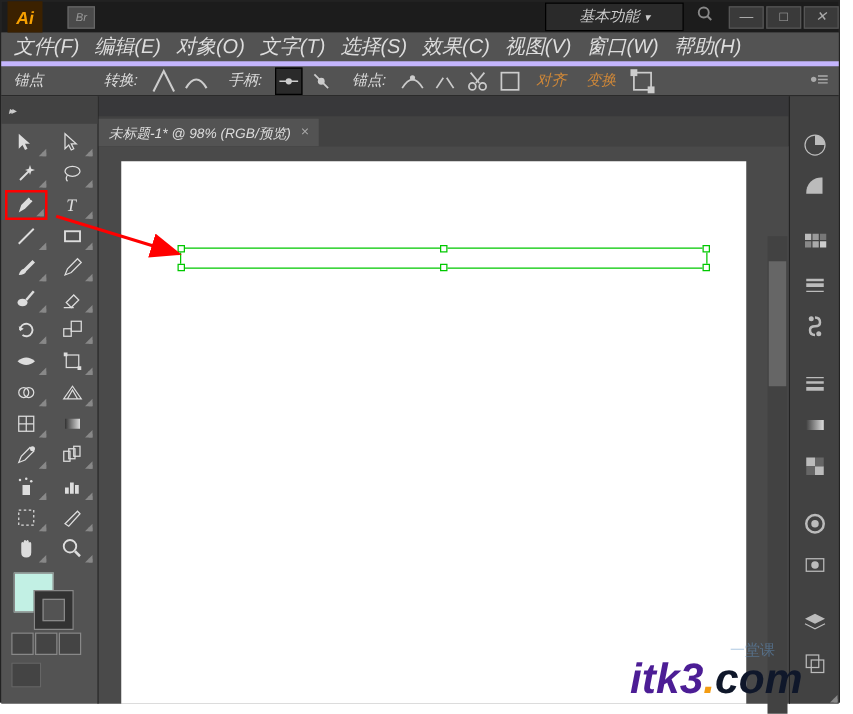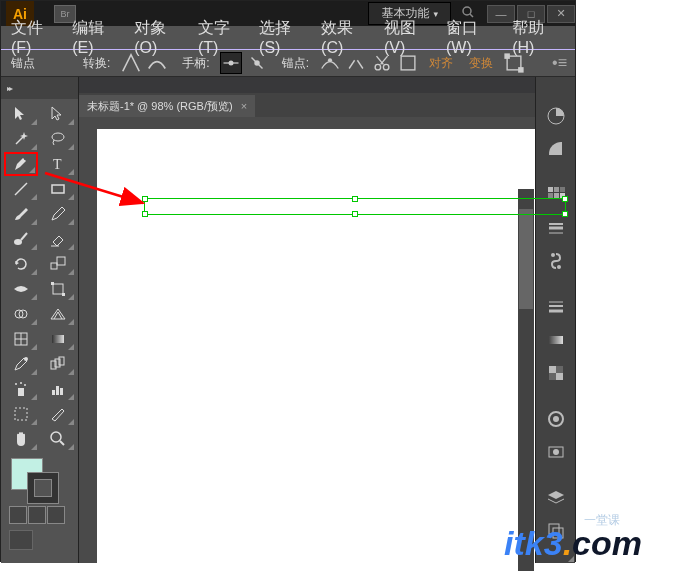--- a/index.html
+++ b/index.html
@@ -1,32 +1,32 @@
 <!DOCTYPE html>
 <html><head>
 <meta charset="utf-8">
 <style>
 * { margin: 0; padding: 0; box-sizing: border-box; }
 body { font-family: "Microsoft YaHei", sans-serif; background: #fff; width: 682px; height: 571px; overflow: hidden; position: relative; }
-.window { width: 576px; height: 562px; background: #38383a; border: 1px solid #222; position: relative; }
+.window { width: 672px; height: 562px; background: #38383a; border: 1px solid #222; position: relative; font-style: italic; }
 .titlebar { height: 25px; background: #1c1c1c; display: flex; align-items: center; }
 .ai-logo { width: 28px; height: 25px; background: #3b2100; color: #f7a100; font-weight: bold; font-size: 14px; display: flex; align-items: center; justify-content: center; margin-left: 5px; }
 .br-logo { width: 22px; height: 18px; background: #4a4a4a; color: #999; font-size: 9px; display: flex; align-items: center; justify-content: center; margin-left: 20px; border: 1px solid #666; }
 .arrange-icon { margin-left: 15px; color: #aaa; font-size: 14px; }
 .titlebar-right { margin-left: auto; display: flex; align-items: center; }
-.essentials-btn { background: #2a2a2a; border: 1px solid #000; color: #ccc; font-size: 12px; padding: 2px 12px; margin-right: 10px; display: flex; align-items: center; }
+.essentials-btn { background: #2a2a2a; border: 1px solid #000; color: #ccc; font-size: 12px; padding: 2px 26px; margin-right: 10px; display: flex; align-items: center; }
 .essentials-btn::after { content: "▾"; margin-left: 4px; font-size: 9px; }
 .search-icon { color: #888; margin-right: 10px; }
 .winbtns { display: flex; }
 .winbtn { width: 28px; height: 18px; background: #3a3a3a; border: 1px solid #555; margin-left: 2px; color: #aaa; font-size: 11px; display: flex; align-items: center; justify-content: center; }
 
 .menubar { height: 23px; background: #535353; display: flex; align-items: center; padding-left: 10px; }
 .menu-item { color: #ddd; font-size: 16px; margin-right: 12px; cursor: default; }
 
-.controlbar { height: 28px; background: #535353; display: flex; align-items: center; padding-left: 10px; border-top: 1px solid #c4b5fd; border-bottom: 1px solid #2a2a2a; }
+.controlbar { height: 28px; background: #535353; display: flex; align-items: center; padding-left: 10px; border-top: 4px solid #c4b5fd; border-bottom: 1px solid #2a2a2a; }
 .cb-label { color: #ddd; font-size: 12px; margin-right: 8px; }
 .cb-icon { width: 22px; height: 22px; display: inline-flex; align-items: center; justify-content: center; color: #ccc; margin: 0 2px; }
 .active-sq { background: #2a2a2a; border: 1px solid #000; }
 .cb-orange { color: #d08838 !important; }
 .cb-expand { margin-left: auto; margin-right: 8px; color: #aaa; cursor: default; }
 
 .workspace { display: flex; height: 486px; position: relative; }
 
 .tools-super { width: 78px; background: #535353; border-right: 1px solid #222; }
 .tools-tab { height: 22px; background: #424242; color: #ccc; font-size: 9px; display: flex; align-items: center; padding-left: 6px; }
@@ -56,21 +56,21 @@
 
 .right-rail { width: 40px; background: #424242; border-left: 1px solid #222; padding-top: 22px; }
 .rail-icon { width: 36px; height: 32px; display: flex; align-items: center; justify-content: center; color: #bbb; margin: 1px 2px; }
 .rail-gap { height: 12px; }
 .rail-icon svg { width: 20px; height: 20px; }
 
 .scrollbar-v { position: absolute; right: 41px; top: 112px; width: 16px; height: 448px; background: #424242; }
 .scroll-thumb-v { position: absolute; top: 20px; width: 14px; height: 100px; background: #666; left: 1px; }
 
 .watermark { position: absolute; right: 40px; bottom: 8px; font-size: 34px; font-weight: bold; font-style: italic; font-family: Arial, sans-serif; pointer-events: none; }
-.wm-itk { color: #3b82f6; }
+.wm-itk { color: #4c1d95; }
 .wm-dot { color: #f39c12; }
 .wm-com { color: #0f172a; }
 .wm-chn { position: absolute; right: 62px; bottom: 42px; font-size: 12px; color: rgba(100,150,200,0.5); }
 </style>
 </head>
 <body>
 
 <div class="window">
 
   <div class="titlebar">

